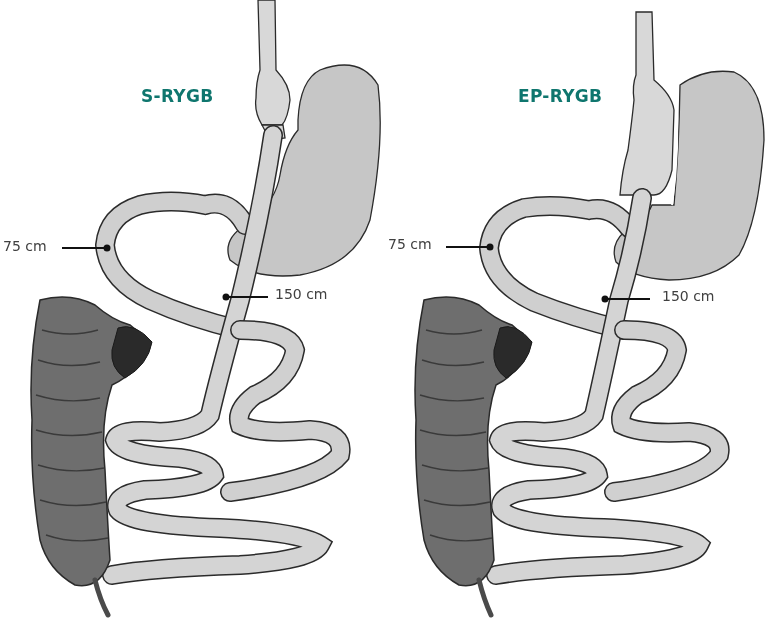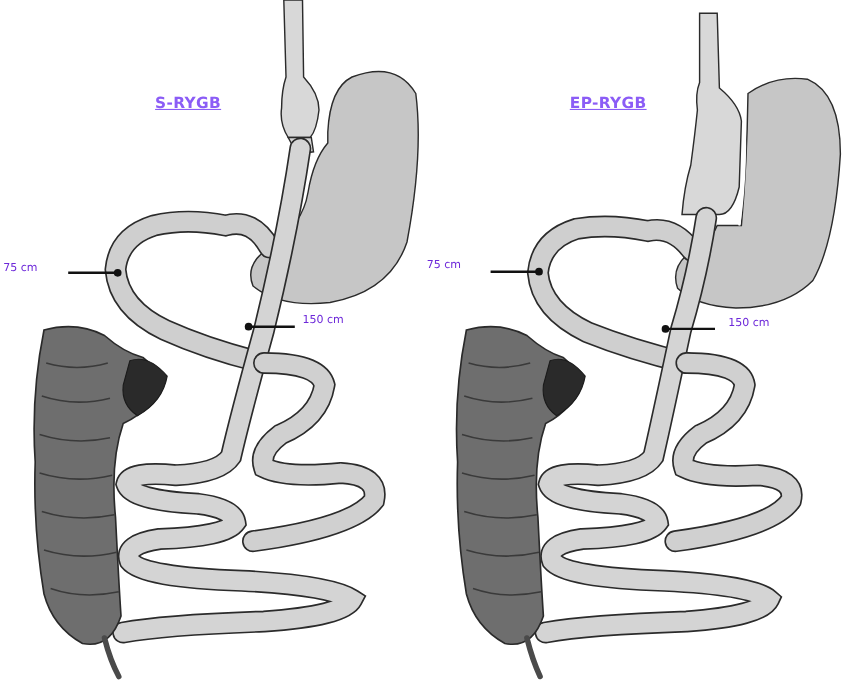--- a/index.html
+++ b/index.html
@@ -2,22 +2,22 @@
 <html><head>
 <meta charset="utf-8">
 <style>
   html, body { margin: 0; padding: 0; background: #ffffff; }
   body { width: 768px; height: 627px; overflow: hidden; position: relative; font-family: "DejaVu Sans", sans-serif; }
   .canvas { position: absolute; left: 0; top: 0; width: 768px; height: 627px; }
   .panel { position: absolute; top: 0; width: 384px; height: 627px; }
   .panel.left { left: 0; }
   .panel.right { left: 384px; }
   .panel svg { position: absolute; left: 0; top: 0; }
-  .title { position: absolute; font-weight: bold; font-size: 14px; color: #8b5cf6; letter-spacing: 0.3px; text-decoration: underline; }
-  .label { position: absolute; font-size: 10px; color: #6d28d9; }
+  .title { position: absolute; font-weight: bold; font-size: 17px; color: #0f766e; letter-spacing: 0.3px; }
+  .label { position: absolute; font-size: 14px; color: #404040; }
 </style>
 </head>
 <body>
 
 <div class="canvas">
 
   <div class="panel left">
     <svg width="384" height="627" viewBox="0 0 384 627">
 
       <path d="M258 0 L275 0 L276 70 Q290 85 290 100 Q288 118 282 125 L262 125 Q254 112 256 98 Q256 82 260 70 Z" fill="#d8d8d8" stroke="#2b2b2b" stroke-width="1.3"></path>

